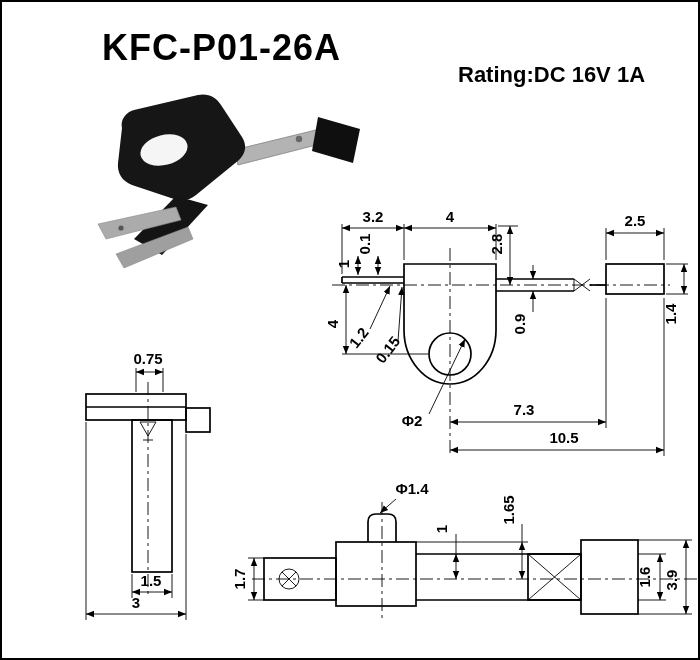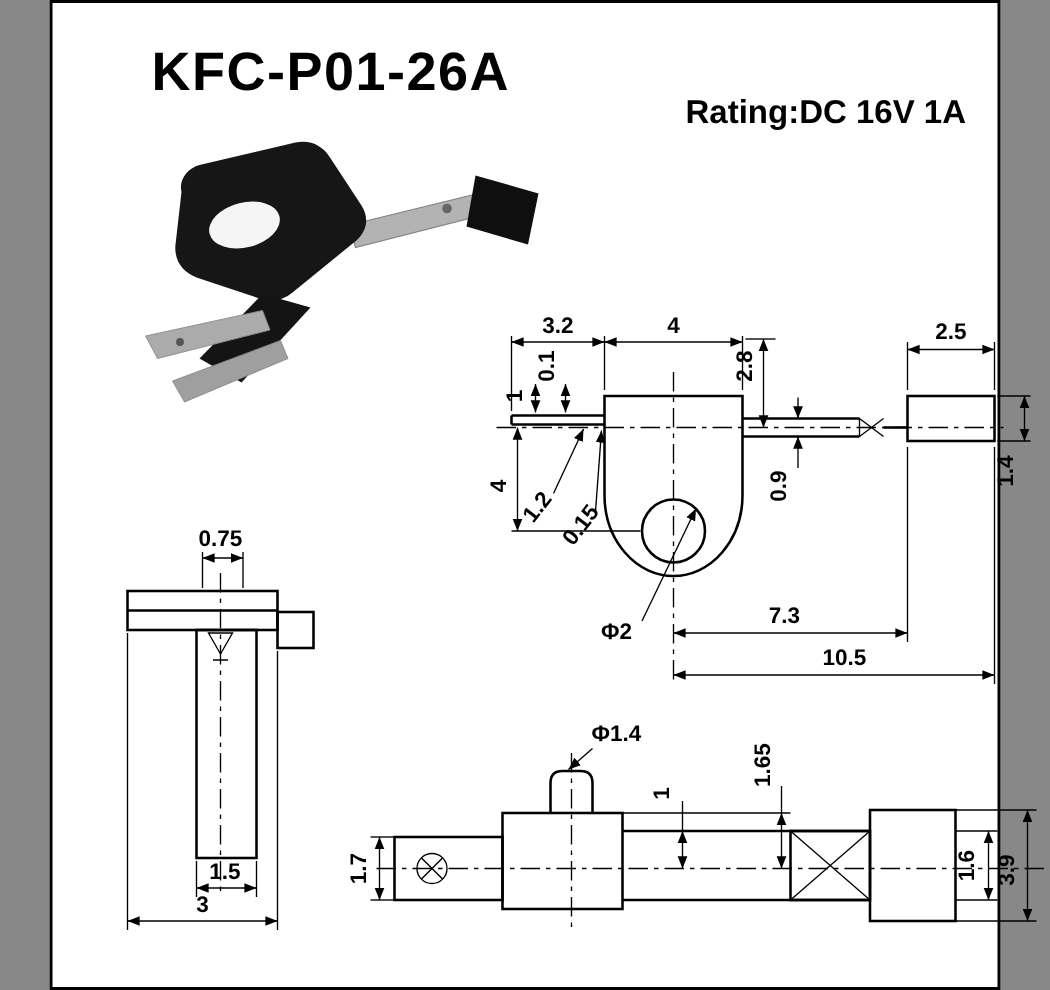--- a/index.html
+++ b/index.html
@@ -1,19 +1,20 @@
 <!DOCTYPE html>
 <html><head>
 <meta charset="utf-8">
 <style>
   html,body { margin:0; padding:0; background:#888; }
   #canvas {
-    width:634px; height:660px; margin:0 auto; background:#fff;
+    width:700px; height:660px; margin:0 auto; background:#fff;
     border:2px solid #000; box-sizing:border-box; position:relative;
     font-family:"Liberation Sans", sans-serif;
+    padding-left:34px;
   }
   svg { display:block; }
   .outline  { fill:none; stroke:#000; stroke-width:1.7; }
   .thin     { fill:none; stroke:#000; stroke-width:0.9; }
   .dim      { fill:none; stroke:#000; stroke-width:0.9;
               marker-start:url(#ar); marker-end:url(#ar); }
   .lead     { fill:none; stroke:#000; stroke-width:0.9; marker-end:url(#ar); }
   .center   { fill:none; stroke:#000; stroke-width:0.9; stroke-dasharray:13 4 3 4; }
   .dtext    { font:600 15px "Liberation Sans", sans-serif; fill:#000; text-anchor:middle; }
   .title    { font:800 36px "Liberation Sans", sans-serif; fill:#000; letter-spacing:1px; }

